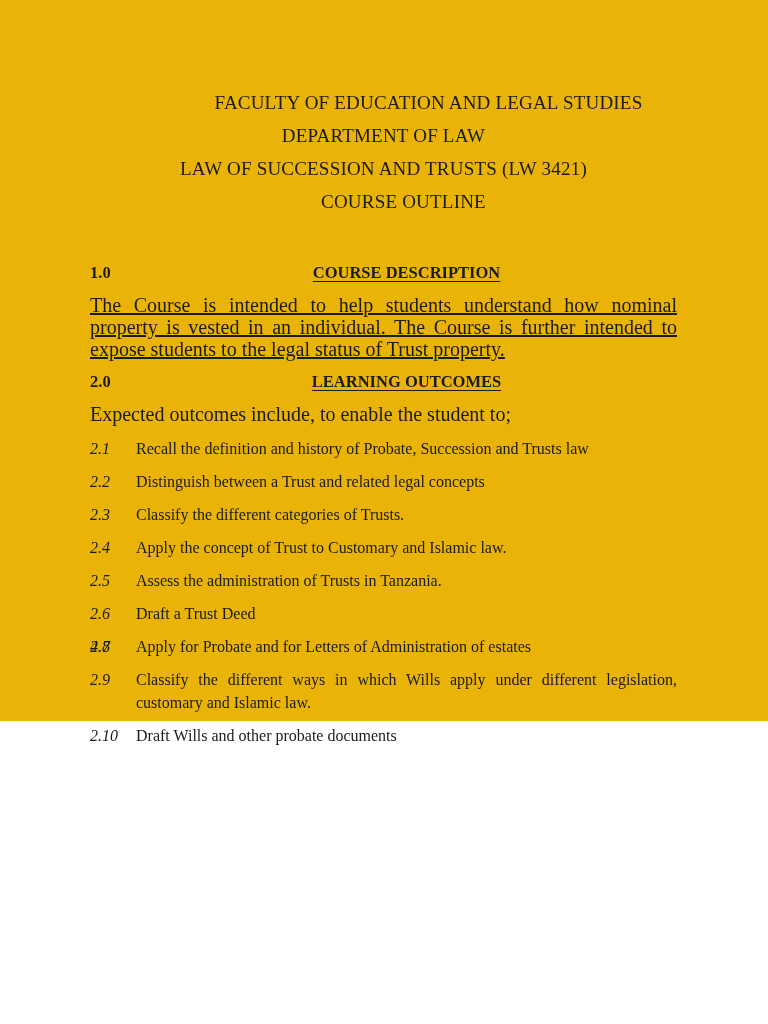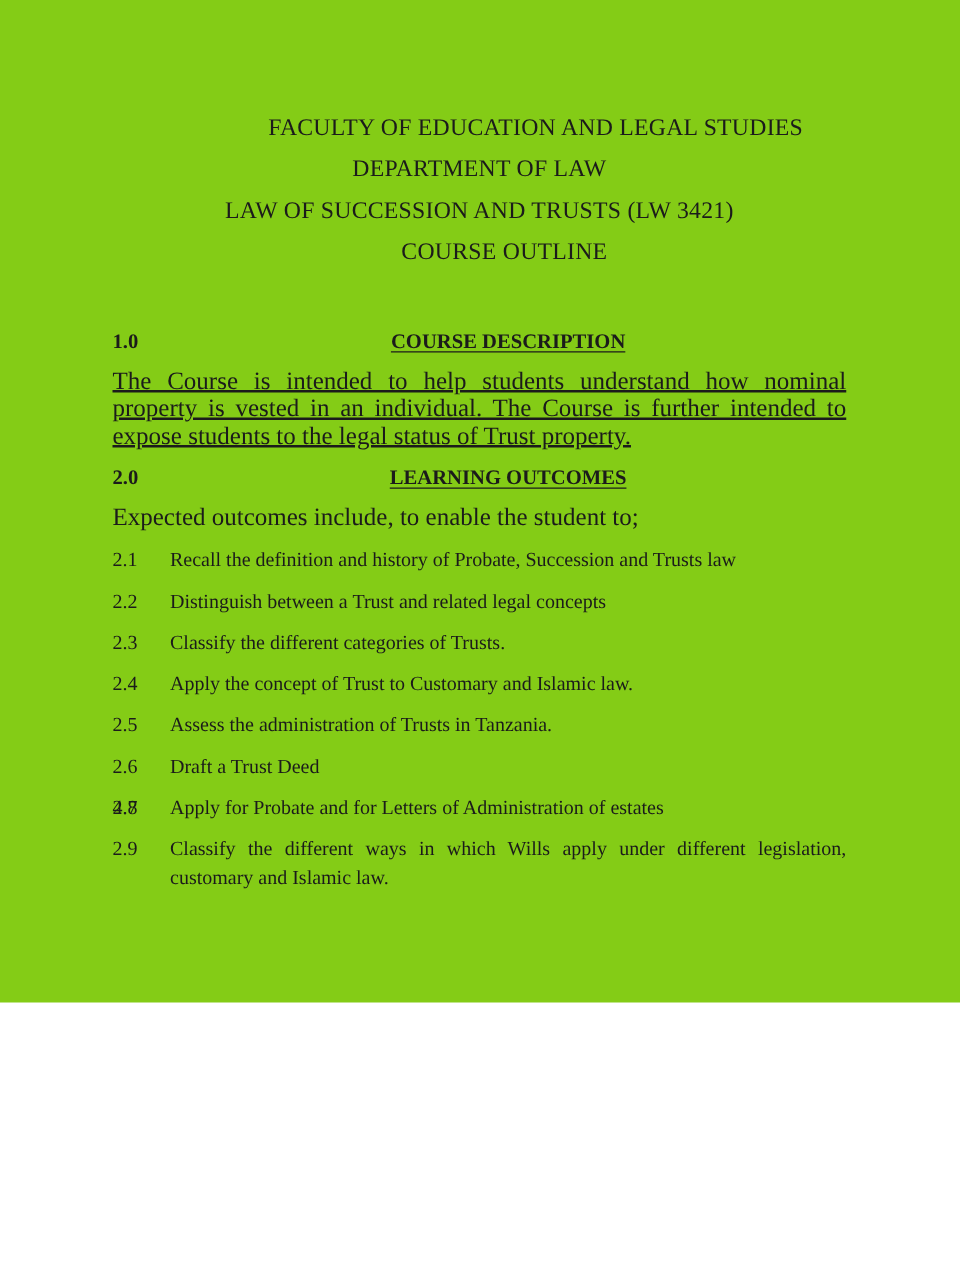--- a/index.html
+++ b/index.html
@@ -10,22 +10,22 @@
     width: 768px;
     height: 1024px;
     background: #ffffff;
     font-family: "Liberation Serif", "DejaVu Serif", serif;
     color: #1b1b1b;
     overflow: hidden;
   }
   .page {
     position: relative;
     width: 768px;
-    height: 802px;
-    background: #84cc16;
+    height: 721px;
+    background: #eab308;
   }
   .content {
     position: absolute;
     left: 90px;
     top: 86px;
     width: 587px;
   }
   
   .title-block {
     text-align: center;
@@ -75,20 +75,21 @@
     padding-left: 46px;
     font-size: 16px;
     line-height: 23px;
     text-align: justify;
     margin: 0 0 10px 0;
   }
   .item .num {
     position: absolute;
     left: 0;
     text-align: center;
+    font-style: italic;
   }
 </style>
 </head>
 <body>
 
 <div class="page">
   <div class="content">
 
     <div class="title-block">
       <div class="title-line indent-lg">FACULTY OF EDUCATION AND LEGAL STUDIES</div>
@@ -140,16 +141,20 @@
         <span class="num">2.7</span>
       </div>
       <div class="item">
         <span class="num">4.8</span>
         <span class="txt">Apply for Probate and for Letters of Administration of estates</span>
       </div>
       <div class="item">
         <span class="num">2.9</span>
         <span class="txt">Classify the different ways in which Wills apply under different legislation, customary and Islamic law.</span>
       </div>
+      <div class="item">
+        <span class="num">2.10</span>
+        <span class="txt">Draft Wills and other probate documents</span>
+      </div>
     </div>
 
   </div>
 </div>
 
 </body></html>

